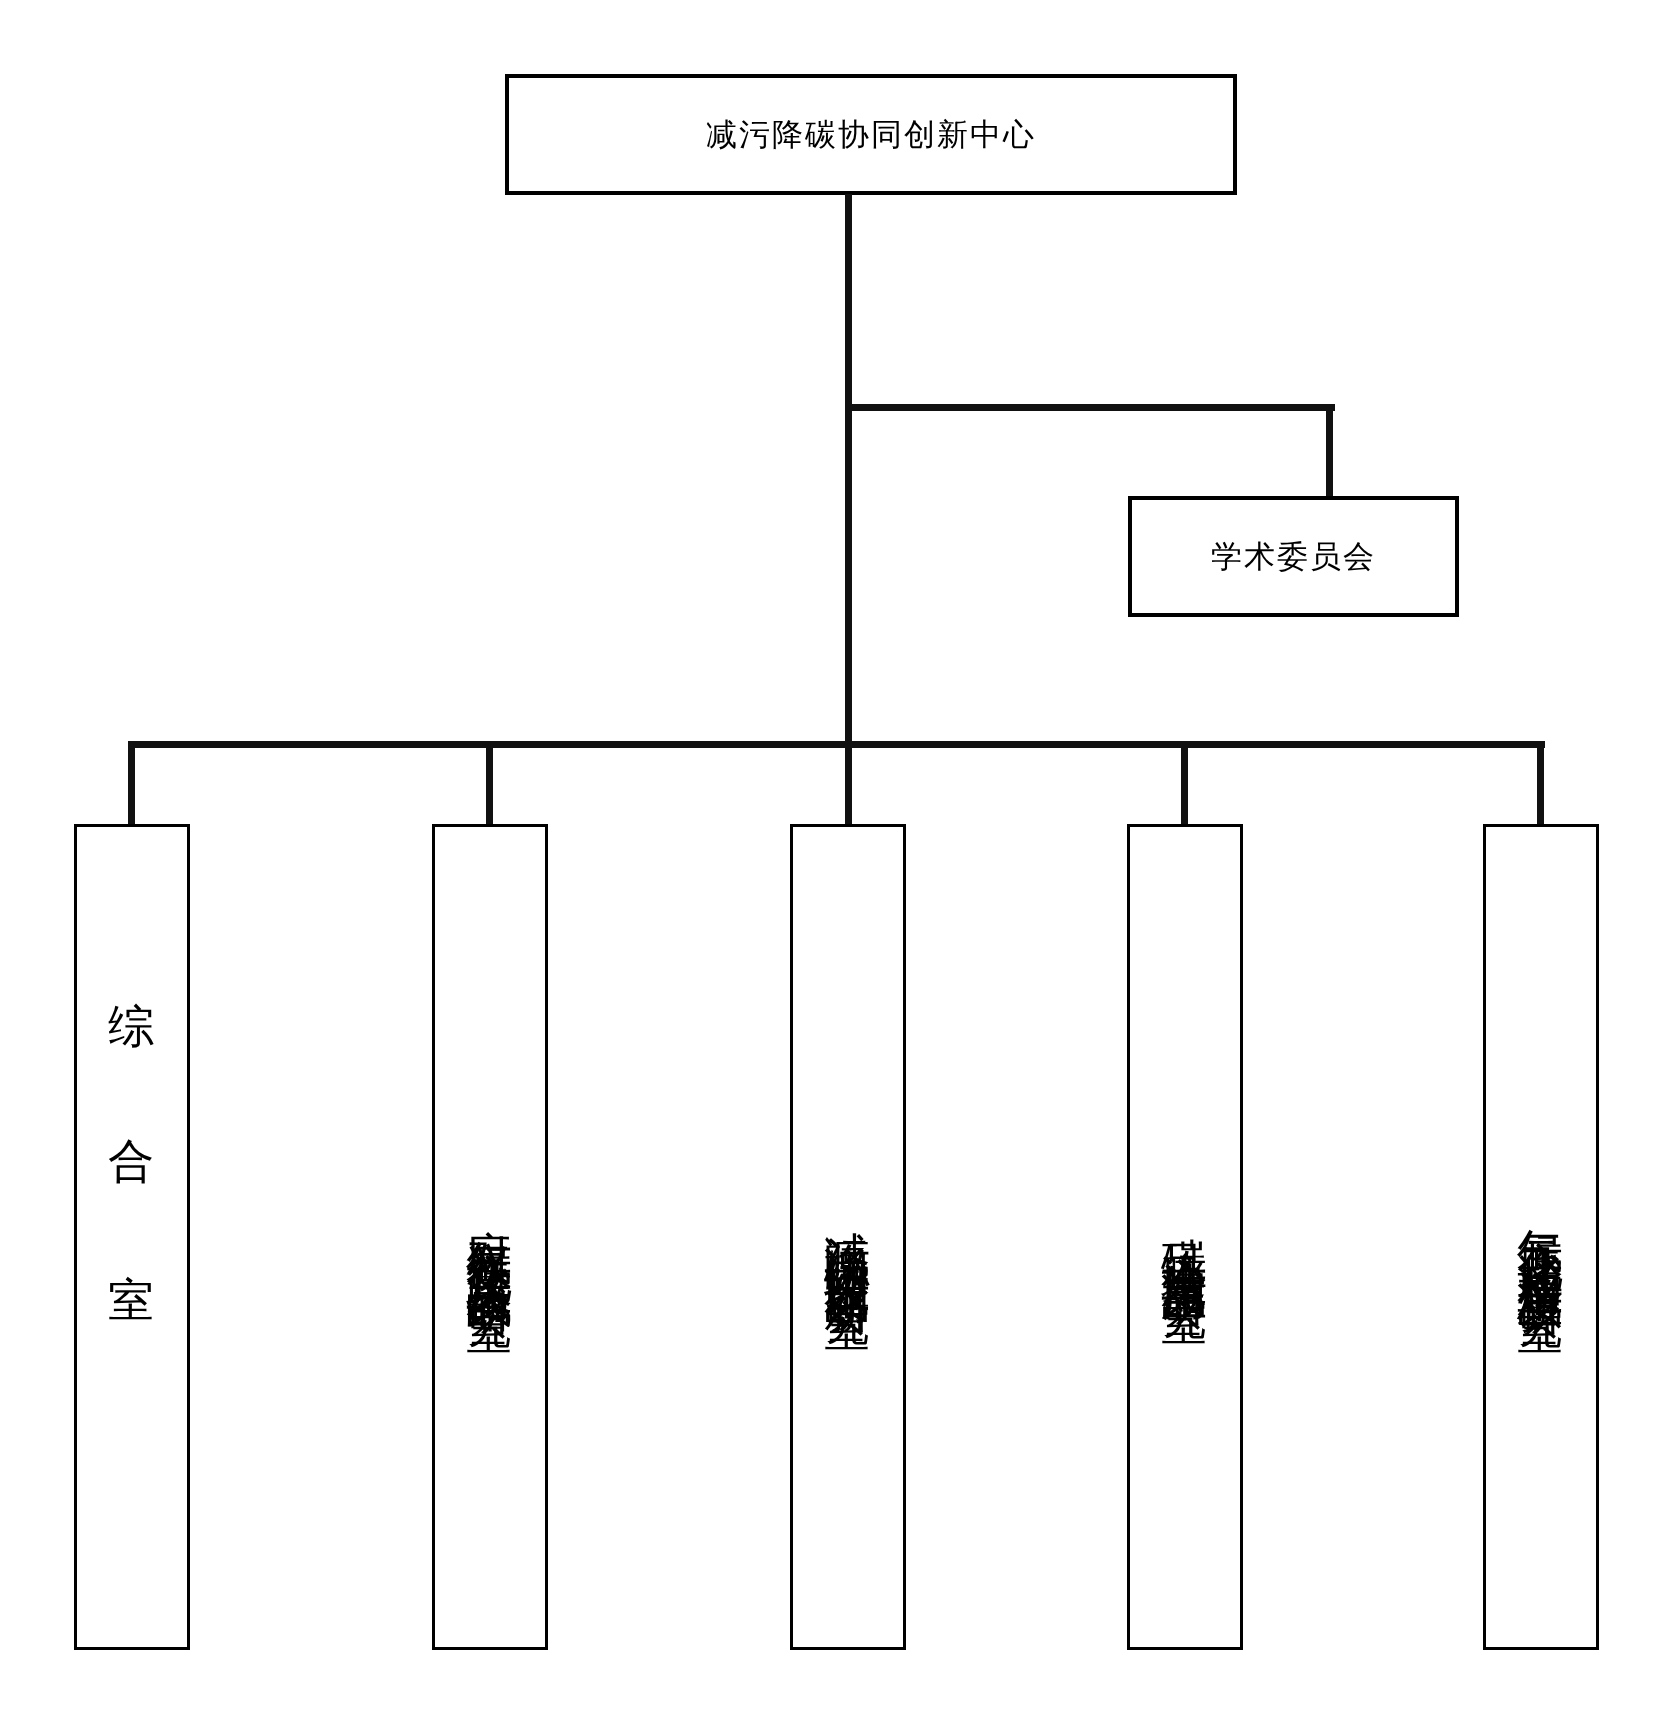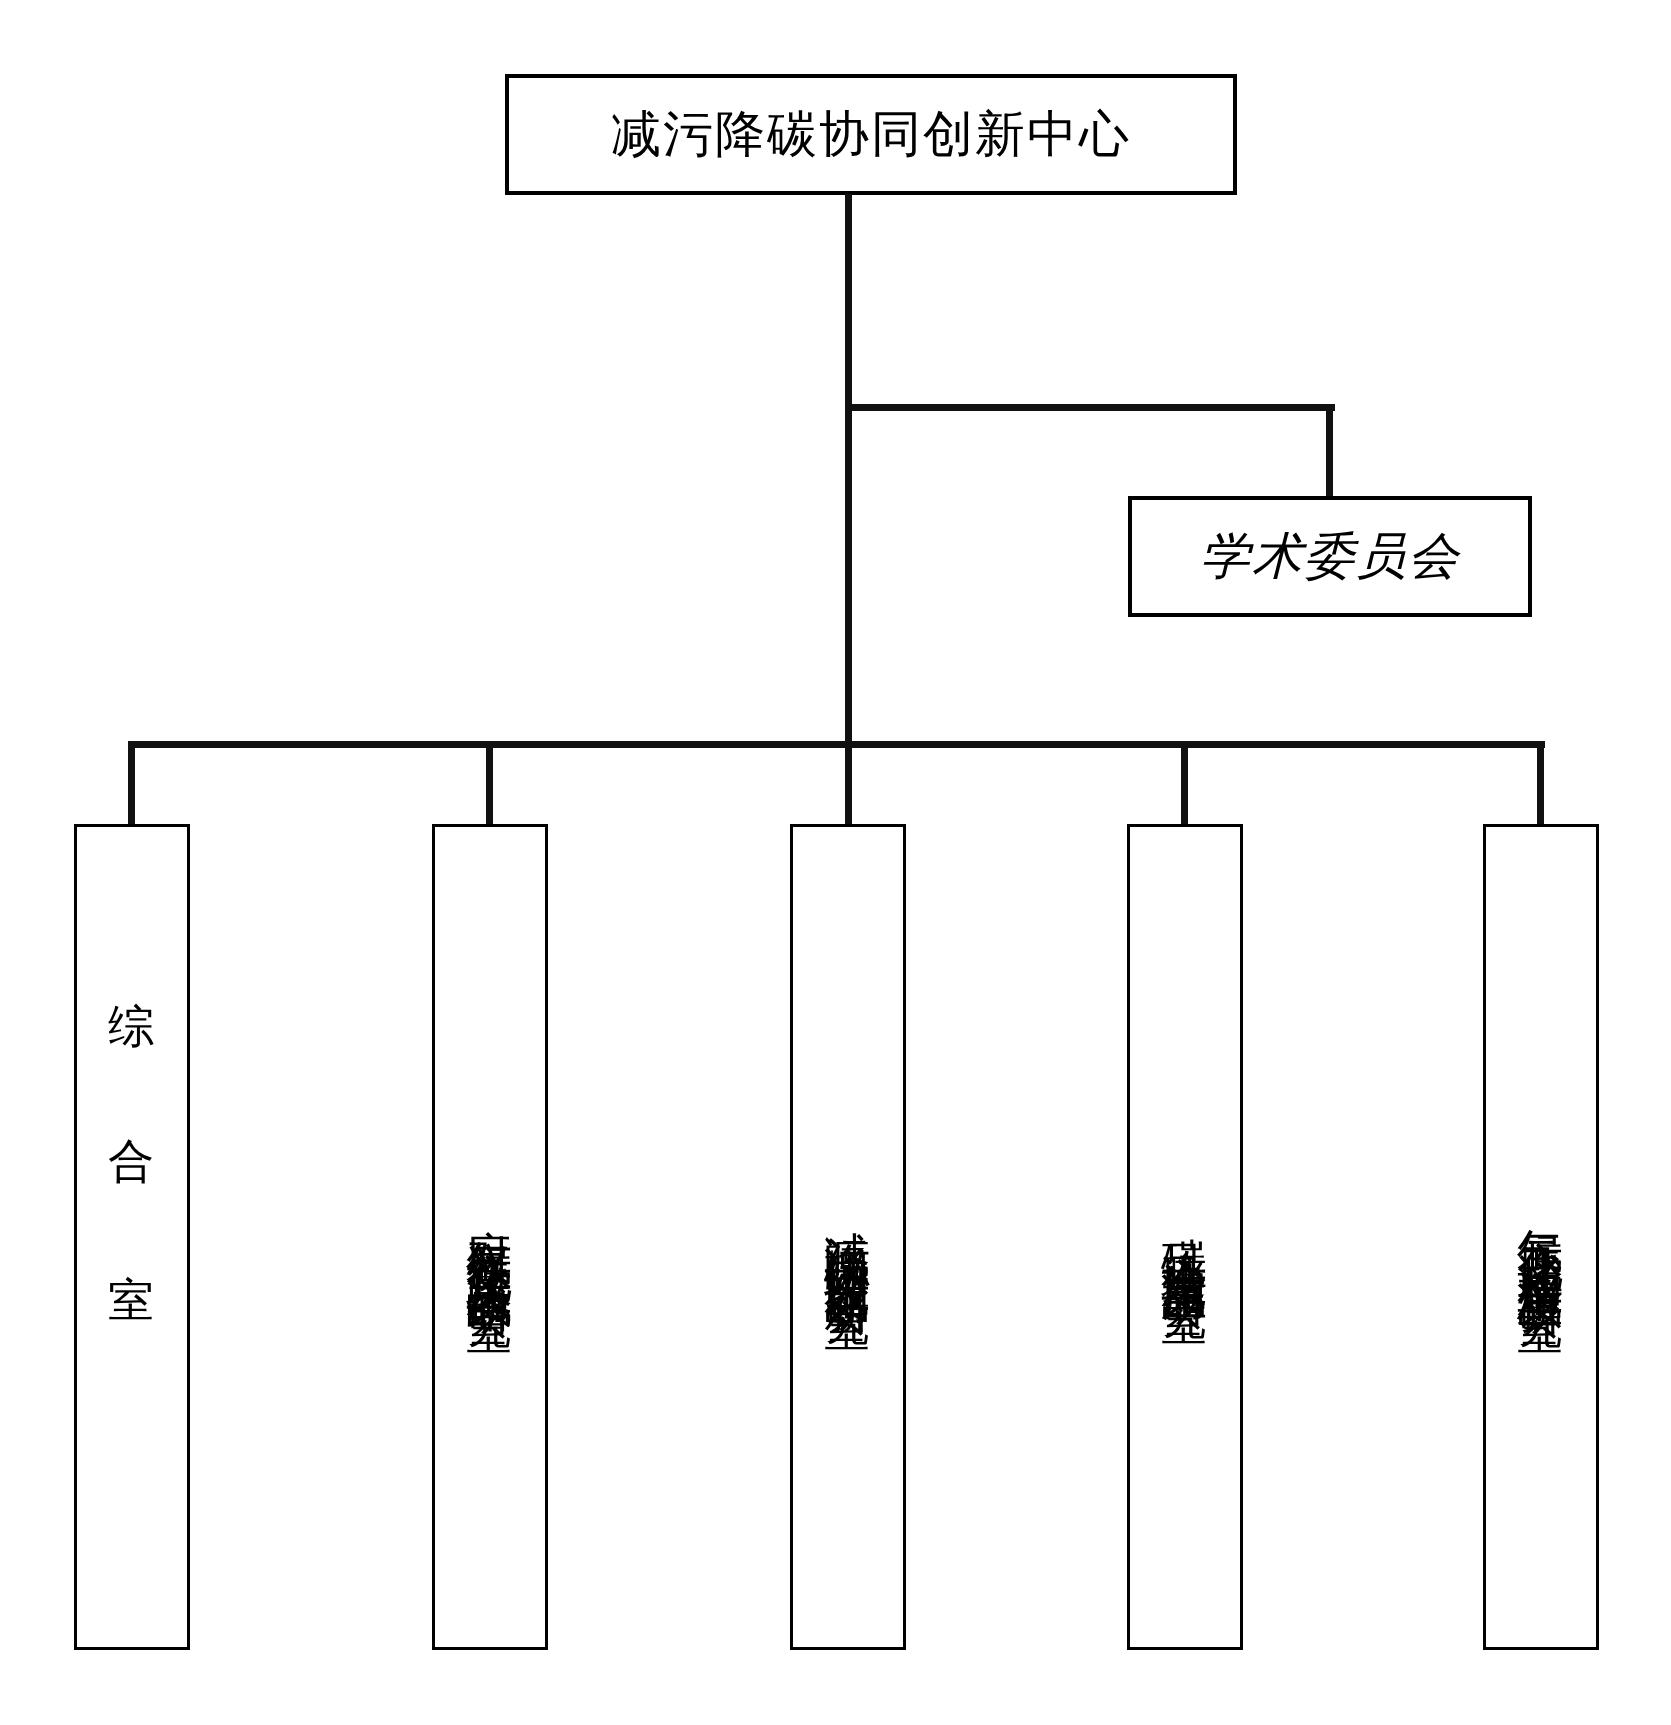--- a/index.html
+++ b/index.html
@@ -28,26 +28,25 @@
   }
   .root-box {
     left: 505px;
     top: 74px;
     width: 732px;
     height: 121px;
   }
   .committee-box {
     left: 1128px;
     top: 496px;
-    width: 404px;
+    width: 331px;
     height: 121px;
-    font-style: italic;
   }
   .h-label {
-    font-size: 50px;
+    font-size: 31px;
     letter-spacing: 2px;
     white-space: nowrap;
   }
   .dept-box {
     position: absolute;
     top: 824px;
     width: 116px;
     height: 826px;
     background: #ffffff;
     border: 3px solid #000000;

